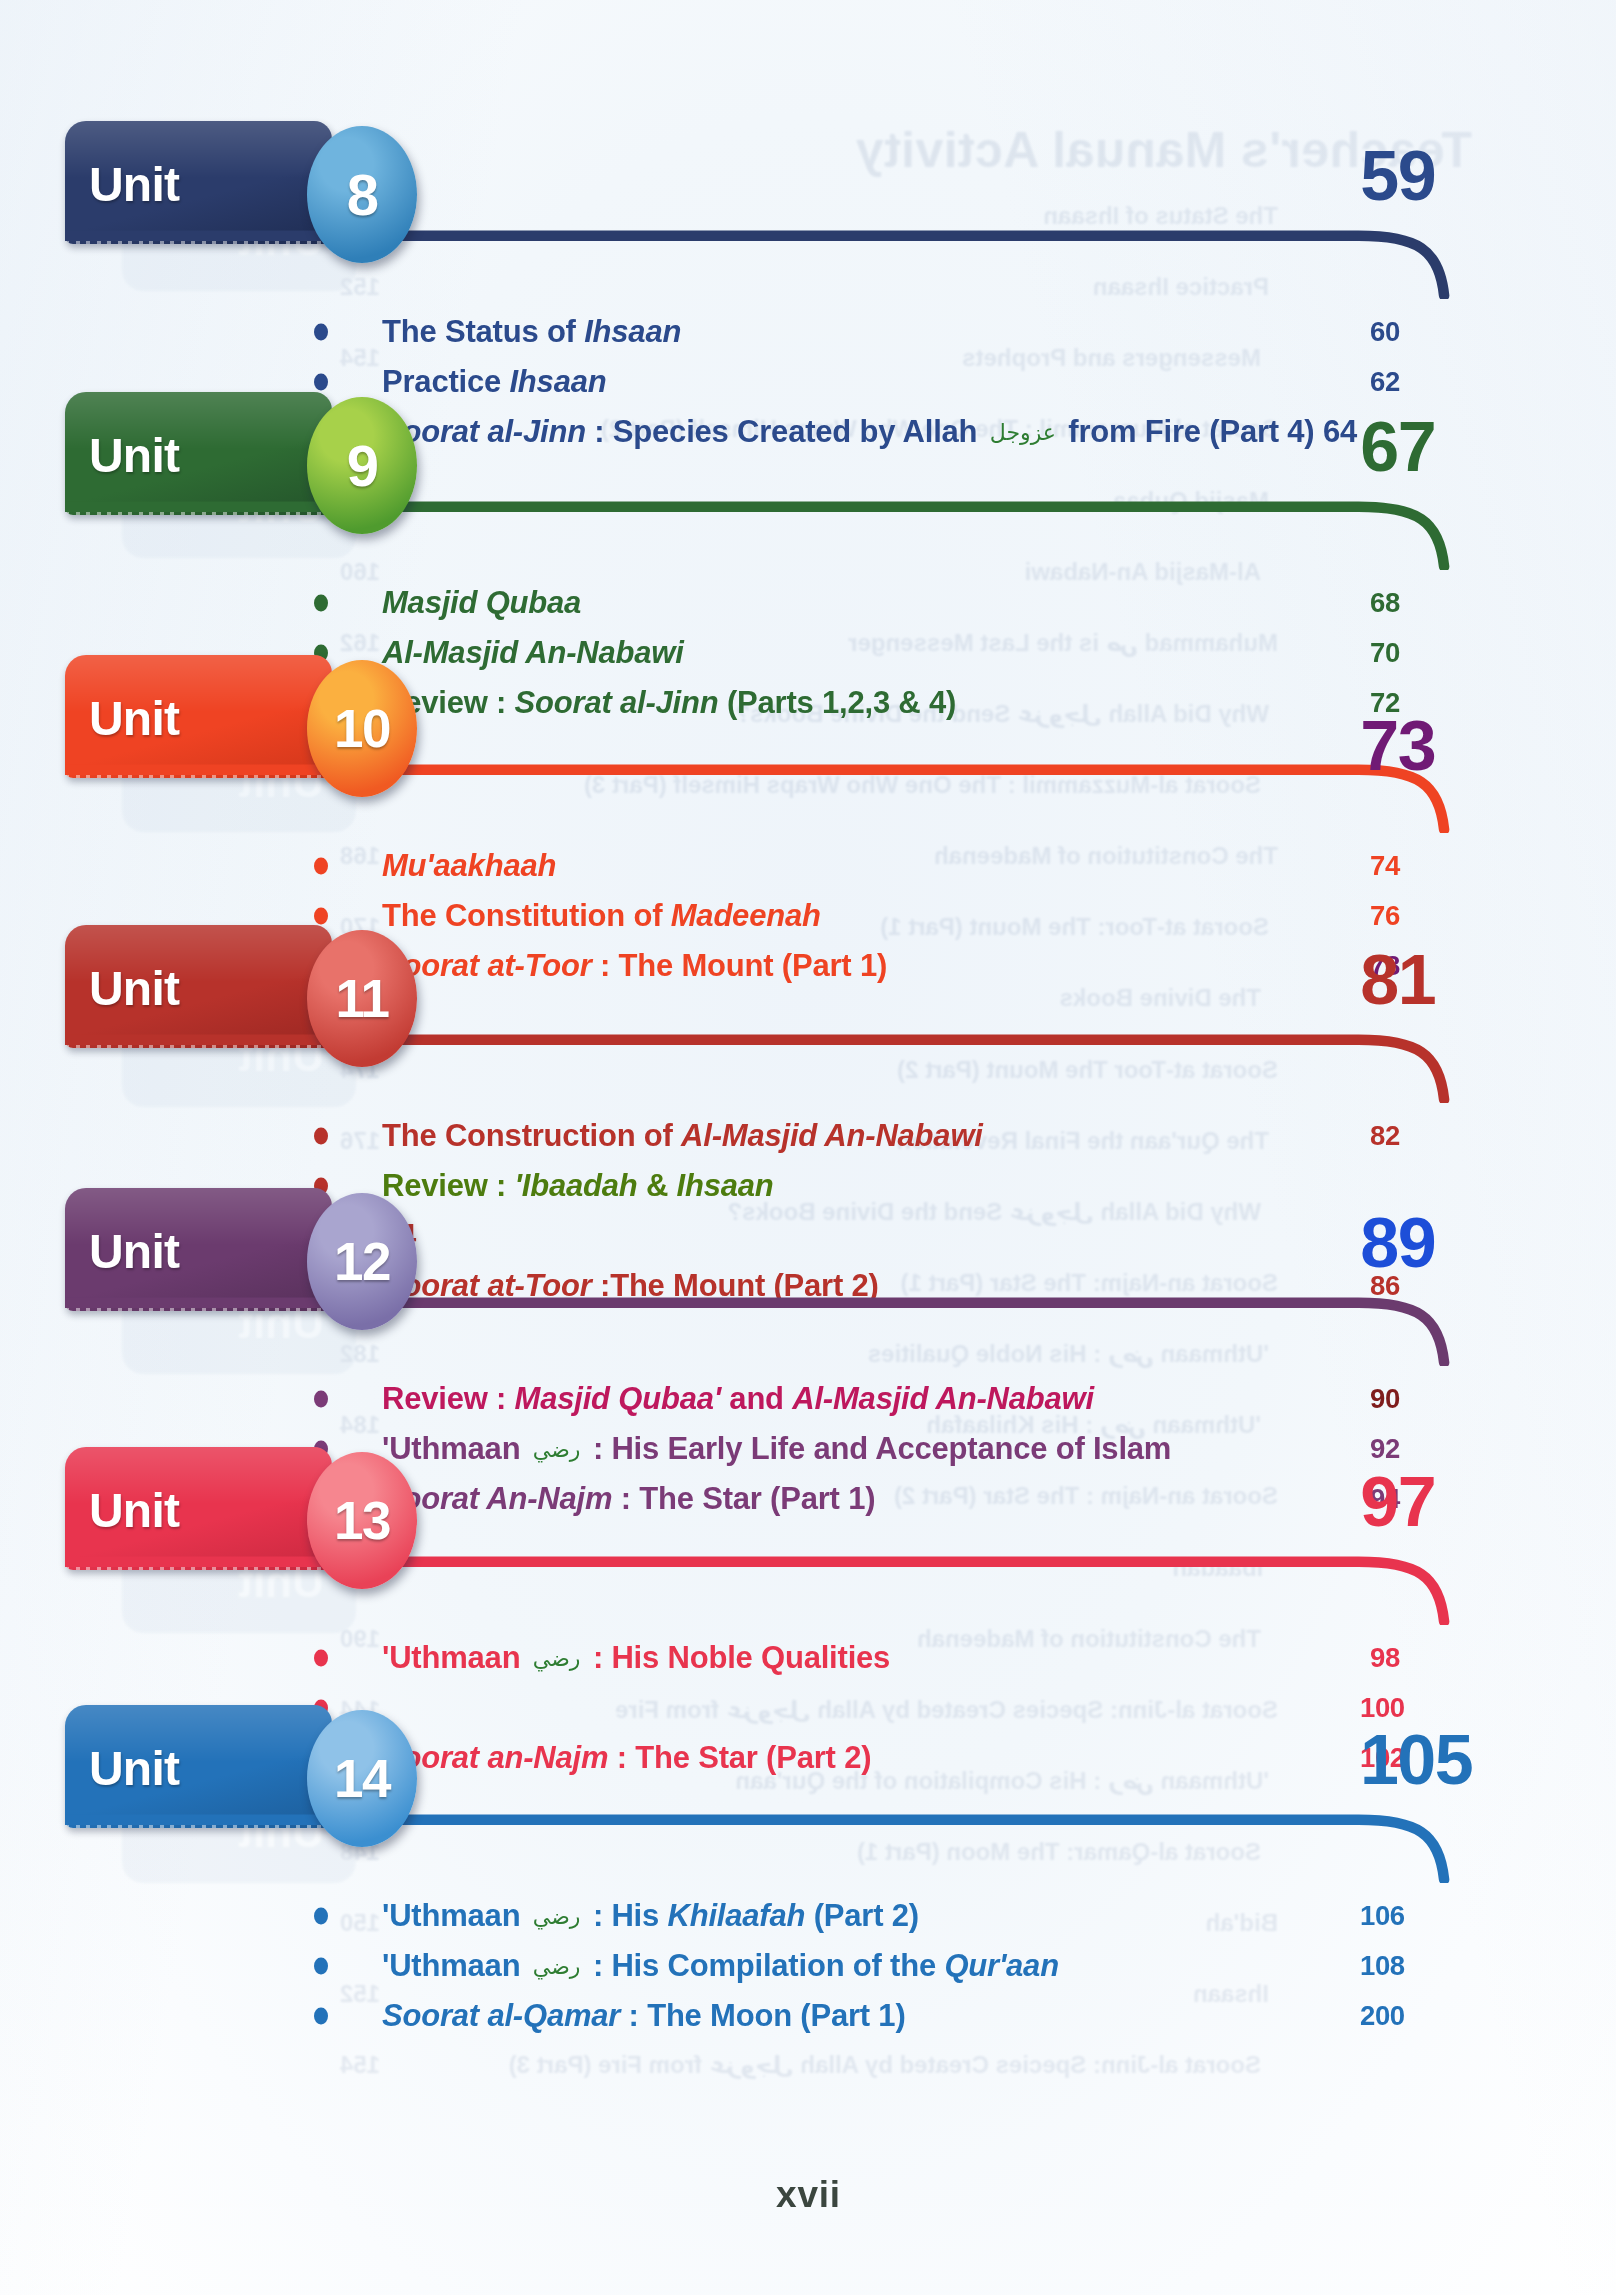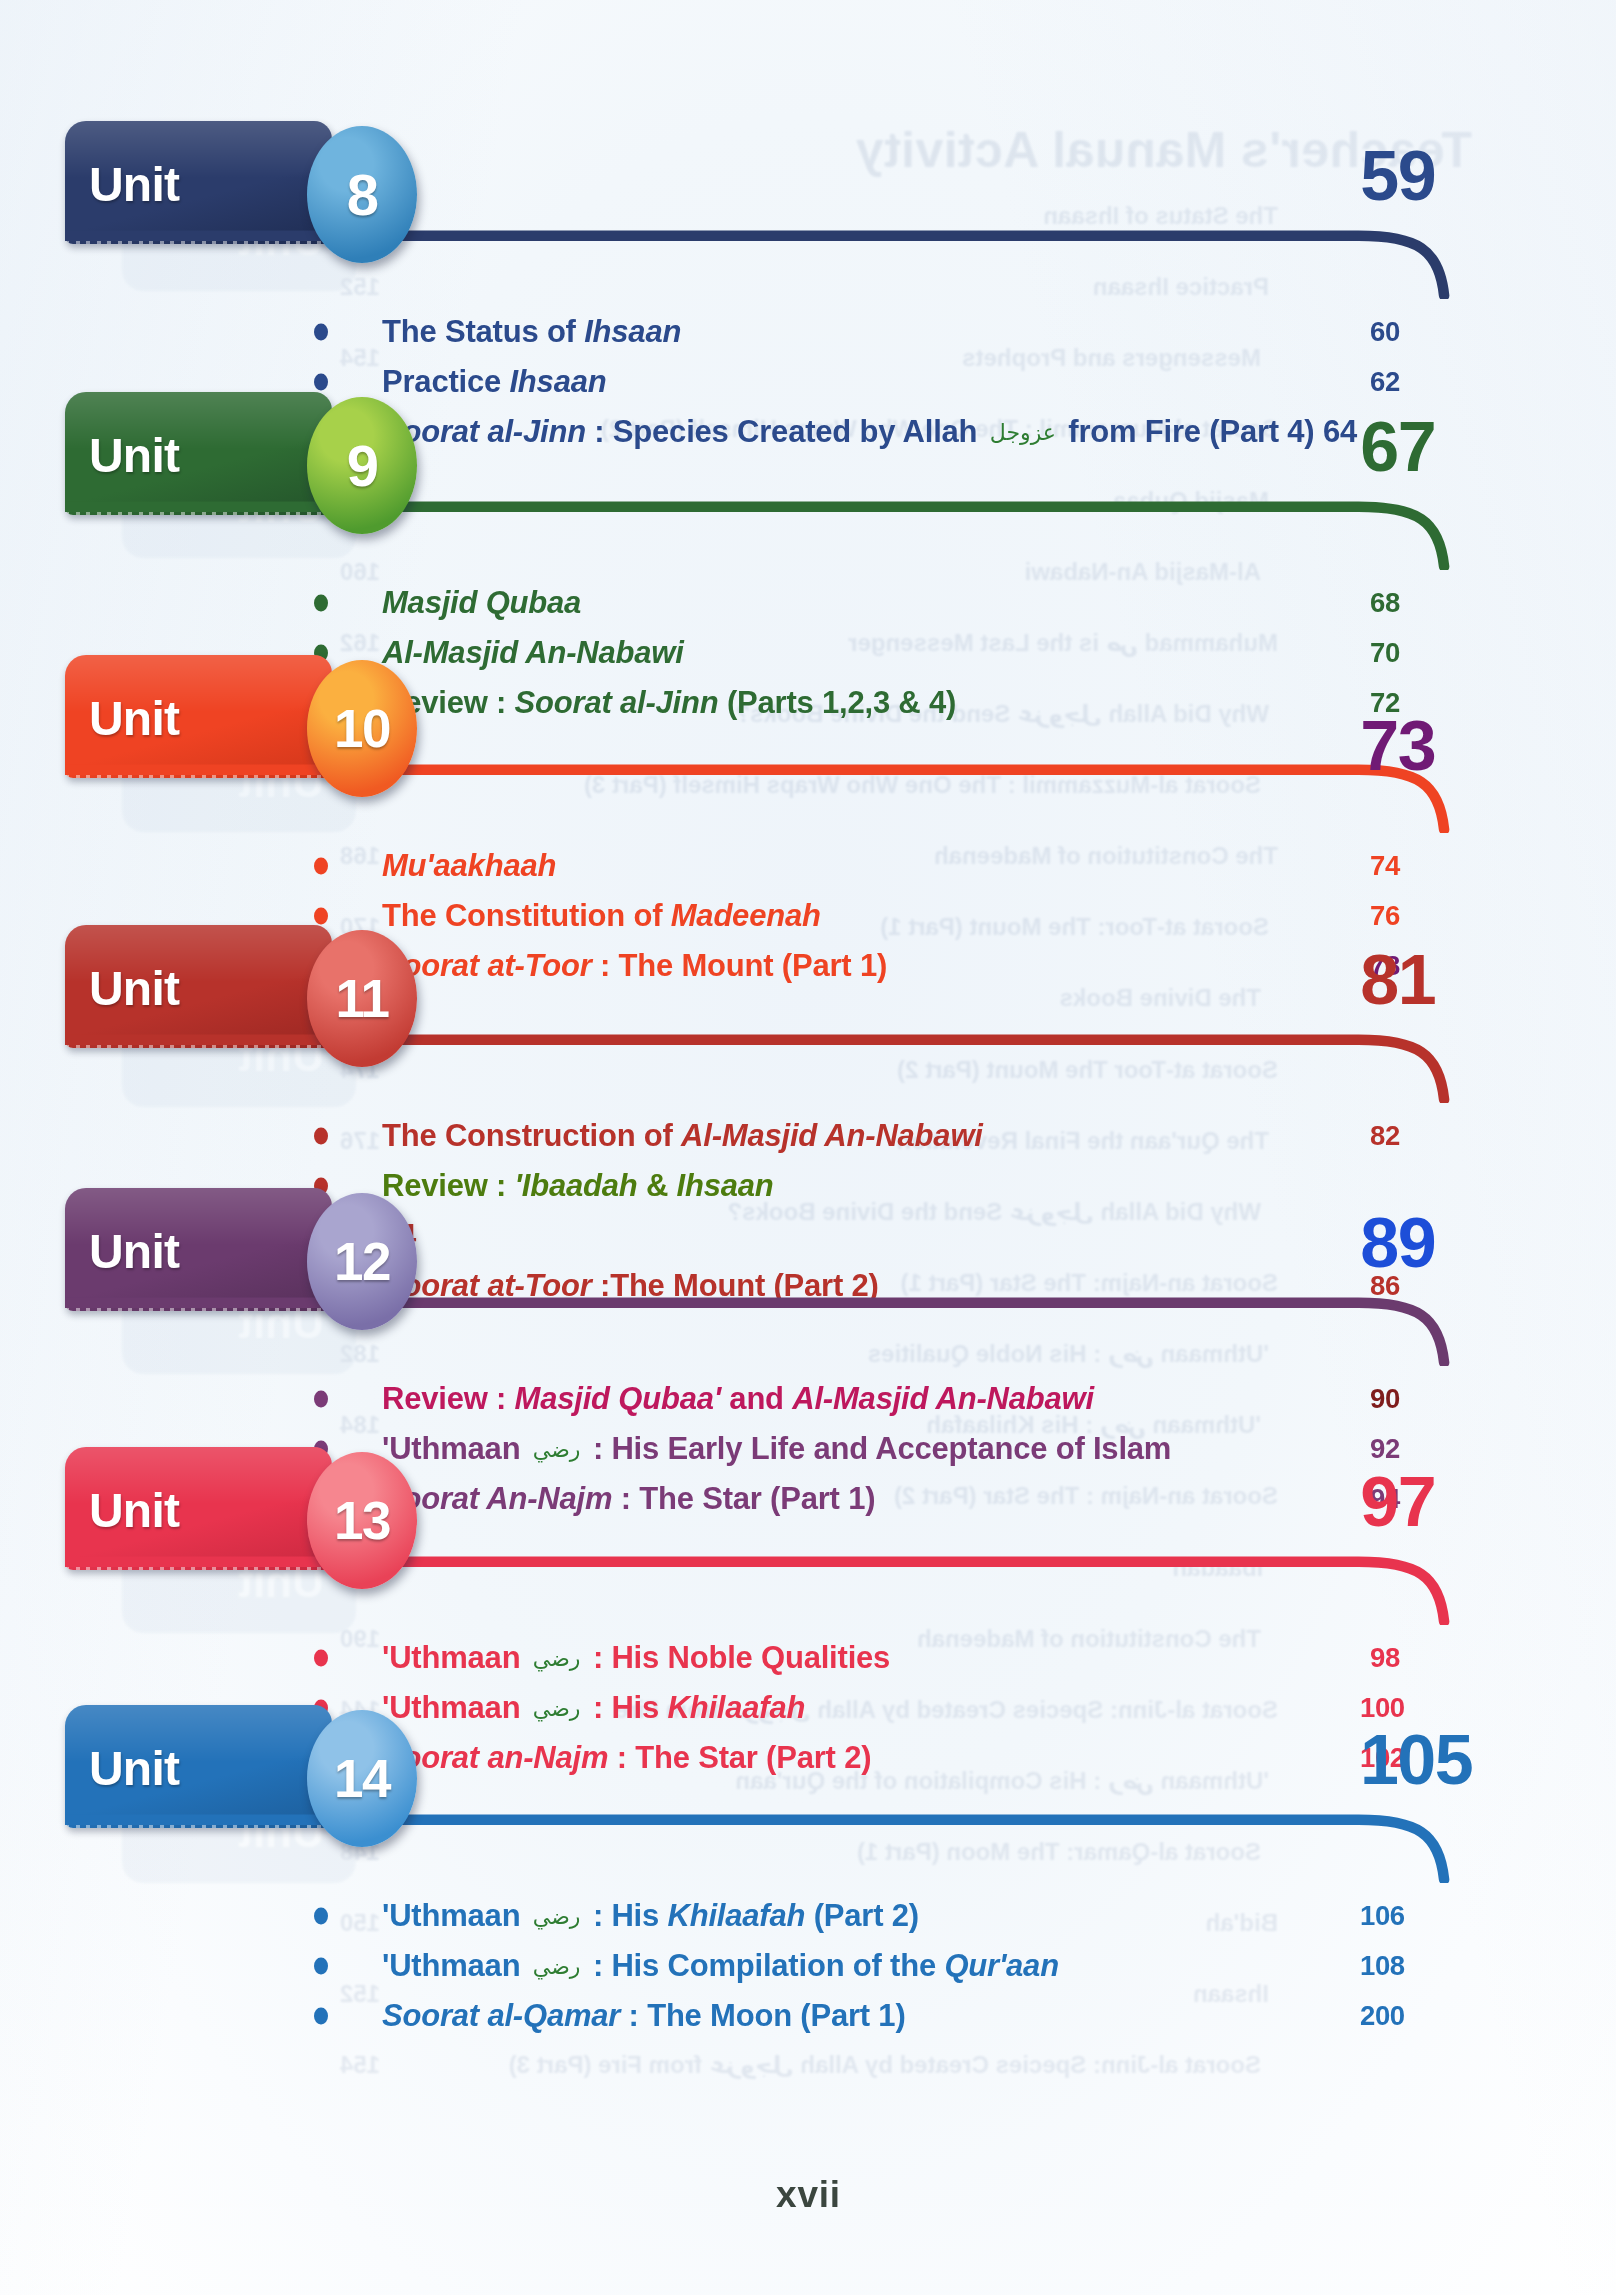--- a/index.html
+++ b/index.html
@@ -414,21 +414,20 @@
       </div>
       <div class="unit-page" style="color:#e8344e;">97</div>
       <div class="entries" style="top:186px;position:absolute;">
         <div class="entry">
           <span class="bullet" style="background:#e8344e;"></span>
           <span class="etext" style="color:#e8344e;">'Uthmaan <span class="hon">رضي</span> : His Noble Qualities</span>
           <span class="epage" style="color:#e8344e;">98</span>
         </div>
         <div class="entry">
           <span class="bullet" style="background:#e8344e;"></span>
-          <span class="etext" style="color:#e8344e;">'Uthmaan <span class="hon">رضي</span> : His <i>Khilaafah</i></span>
           <span class="epage w3" style="color:#e8344e;">100</span>
         </div>
         <div class="entry">
           <span class="bullet" style="background:#e8344e;"></span>
           <span class="etext" style="color:#e8344e;"><i>Soorat an-Najm</i> : The Star (Part 2)</span>
           <span class="epage w3" style="color:#e8344e;">102</span>
         </div>
       </div>
     </div>
     <div class="unit" style="top:1705px;height:267px;">

